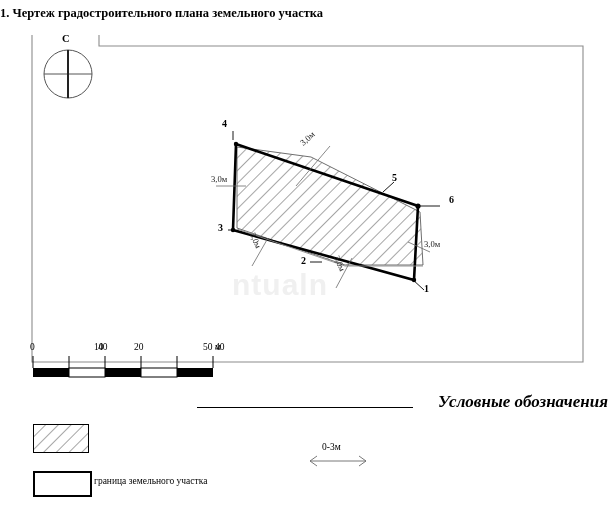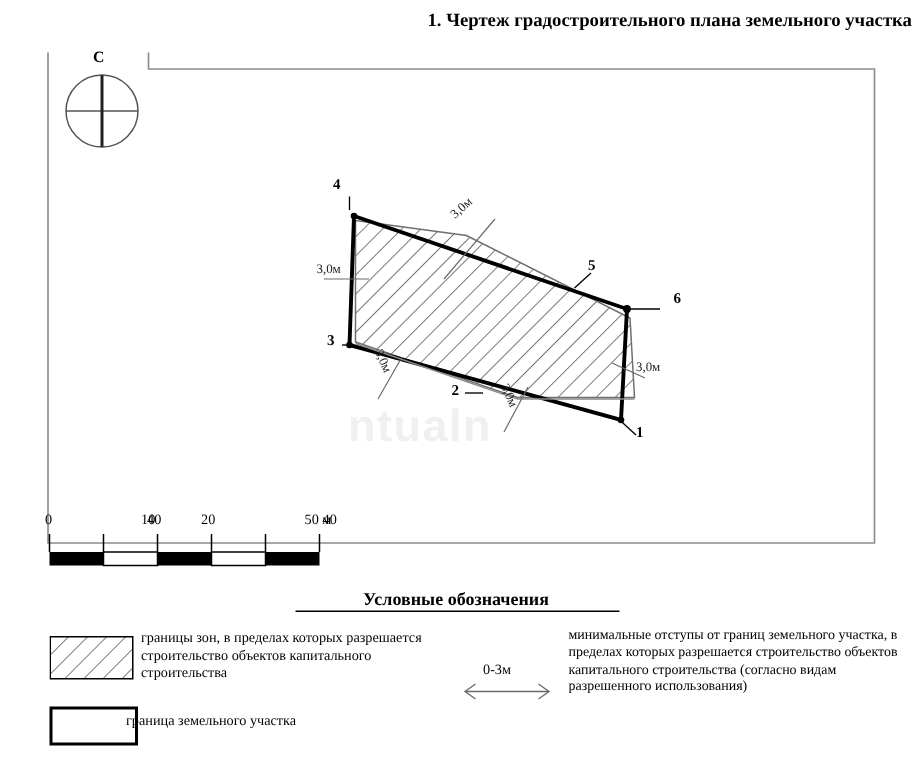--- a/index.html
+++ b/index.html
@@ -18,38 +18,39 @@
   #page {
     position: absolute;
     left: 0; top: 0;
     width: 608px;
     height: 510px;
   }
   .title {
     position: absolute;
     left: 0; top: 6px;
     width: 608px;
-    text-align: right;
+    text-align: left;
     font-size: 12.5px;
     font-weight: bold;
     font-family: "Liberation Serif", serif;
   }
   
   .frame-svg {
     position: absolute;
     left: 0; top: 0;
   }
   .legend-title {
     position: absolute;
     left: 0;
     top: 392px;
     width: 608px;
-    text-align: center;
-    font-size: 12px;
-    font-weight: bold;
+    text-align: right;
+    font-size: 17px;
+    font-weight: bold;
+    font-style: italic;
   }
   .legend-underline {
     position: absolute;
     left: 197px;
     top: 407px;
     width: 216px;
     height: 1px;
     background: #000;
   }
   .swatch-plain {
@@ -64,21 +65,21 @@
   .legend-text-1 {
     position: absolute;
     left: 94px;
     top: 421px;
     width: 210px;
     font-size: 9.5px;
     line-height: 11.5px;
   }
   .legend-text-2 {
     position: absolute;
-    left: 84px;
+    left: 94px;
     top: 476px;
     width: 220px;
     font-size: 9.5px;
     line-height: 11.5px;
   }
   .legend-text-3 {
     position: absolute;
     left: 379px;
     top: 419px;
     width: 226px;
@@ -219,26 +220,24 @@
 
   <svg style="position:absolute;left:33px;top:424px;" width="57" height="30">
     <rect x="0.5" y="0.5" width="55" height="28" fill="url(#hatch2)" stroke="#000" stroke-width="1"></rect>
     <defs>
       <pattern id="hatch2" width="9" height="9" patternTransform="rotate(45)" patternUnits="userSpaceOnUse">
         <line x1="0" y1="0" x2="0" y2="9" stroke="#000" stroke-width="0.7"></line>
       </pattern>
     </defs>
   </svg>
 
-  <div class="legend-text-1">границы зон, в пределах которых разрешается строительство объектов капитального строительства</div>
 
   <div class="swatch-plain"></div>
   <div class="legend-text-2">граница земельного участка</div>
 
   <svg style="position:absolute;left:308px;top:452px;" width="62" height="18">
     <line x1="2" y1="9" x2="58" y2="9" stroke="#6a6a6a" stroke-width="0.9"></line>
     <polyline points="9,4 2,9 9,14" fill="none" stroke="#6a6a6a" stroke-width="0.9"></polyline>
     <polyline points="51,4 58,9 51,14" fill="none" stroke="#6a6a6a" stroke-width="0.9"></polyline>
   </svg>
   <div class="offset-label">0-3м</div>
-  <div class="legend-text-3">минимальные отступы от границ земельного участка, в пределах которых разрешается строительство объектов капитального строительства (согласно видам разрешенного использования)</div>
 
 </div>
 
 </body></html>

